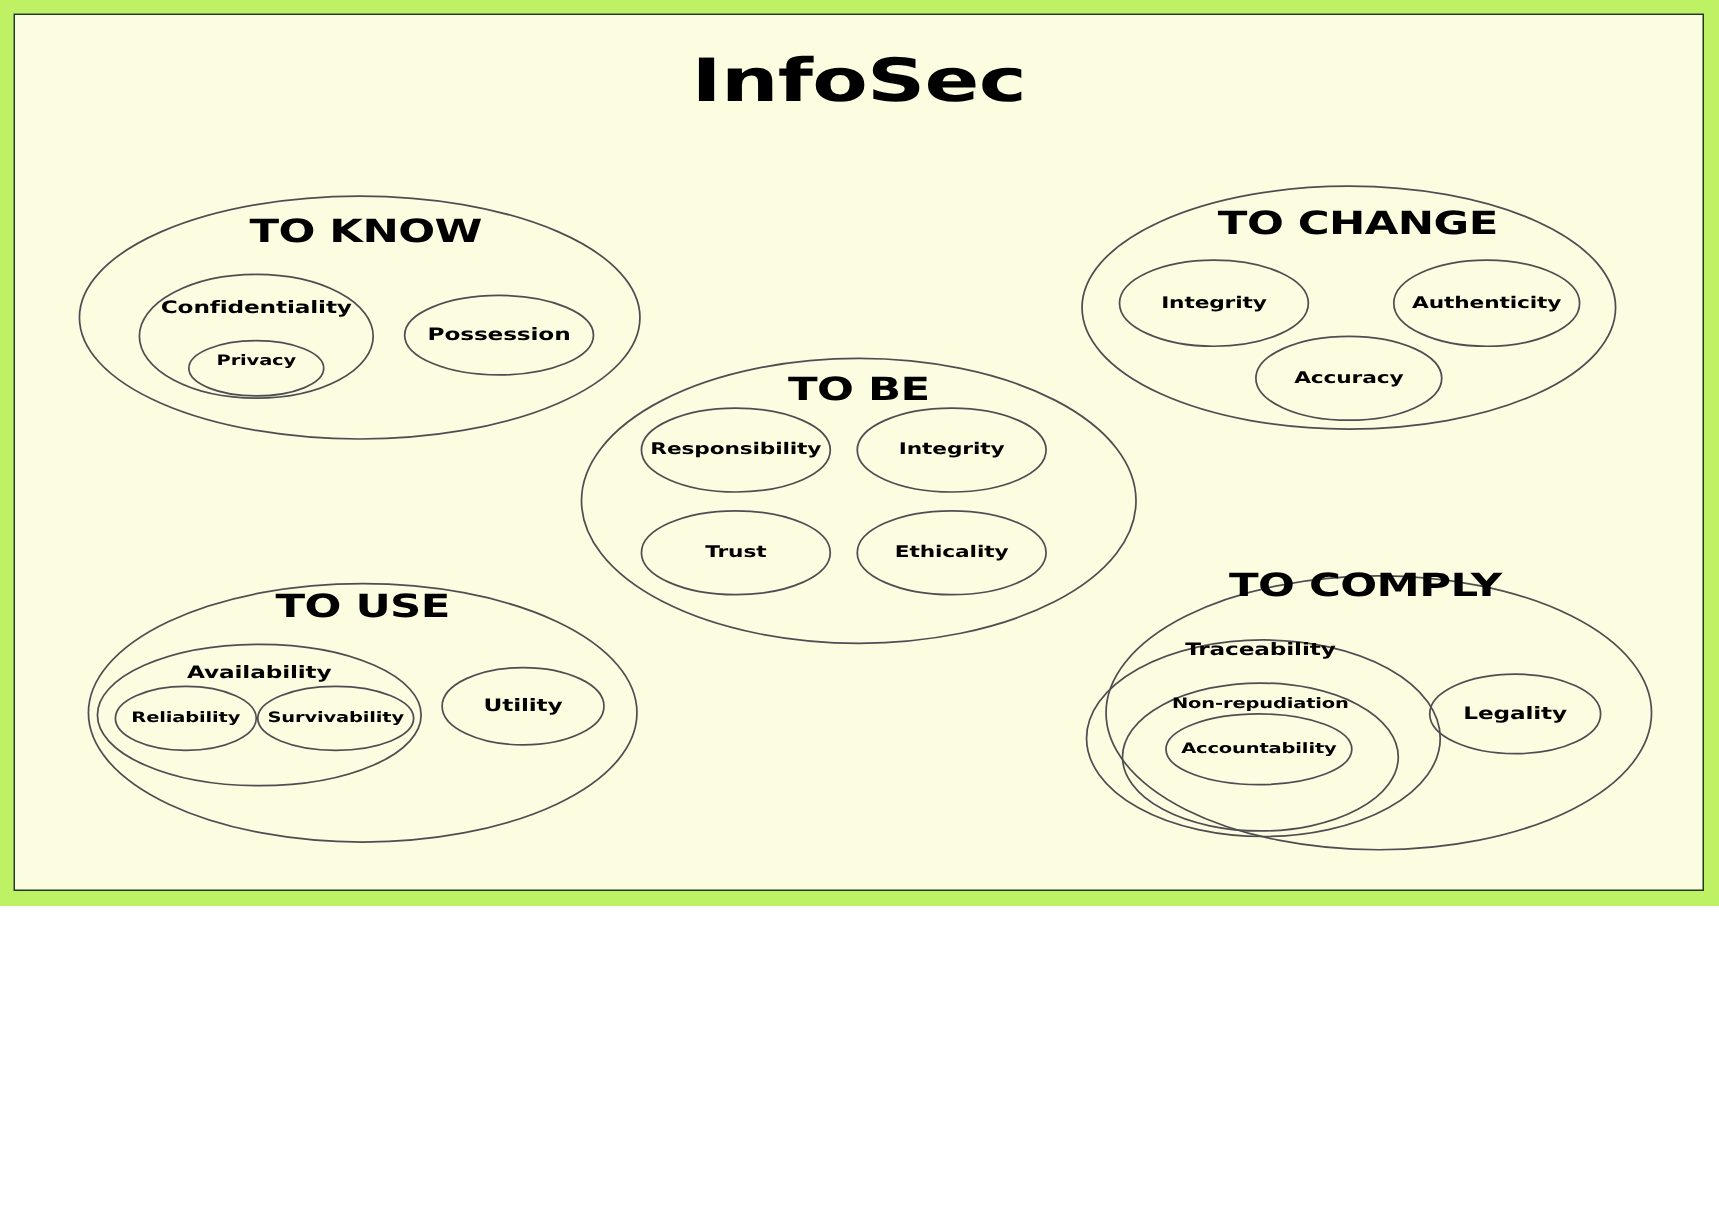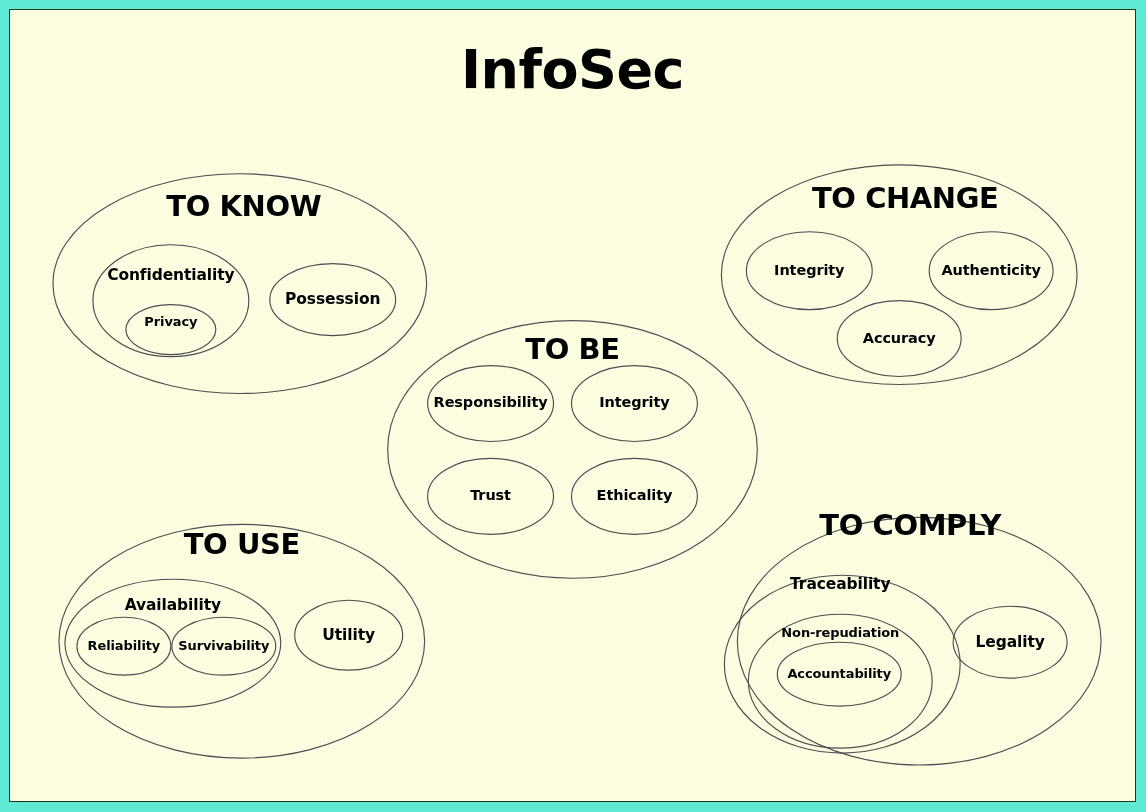--- a/index.html
+++ b/index.html
@@ -10,23 +10,23 @@
   }
   body {
     width: 1146px;
     height: 812px;
     overflow: hidden;
     font-family: "DejaVu Sans", "Liberation Sans", sans-serif;
   }
   #canvas {
     position: relative;
     width: 1146px;
-    height: 812px;
+    height: 604px;
     box-sizing: border-box;
-    background: #5eead4;
+    background: #bef264;
     padding: 9px 10px 10px 9px;
   }
   #board {
     position: relative;
     width: 100%;
     height: 100%;
     box-sizing: border-box;
     background: #fcfce0;
     border: 1.5px solid #1d3a1d;
   }

